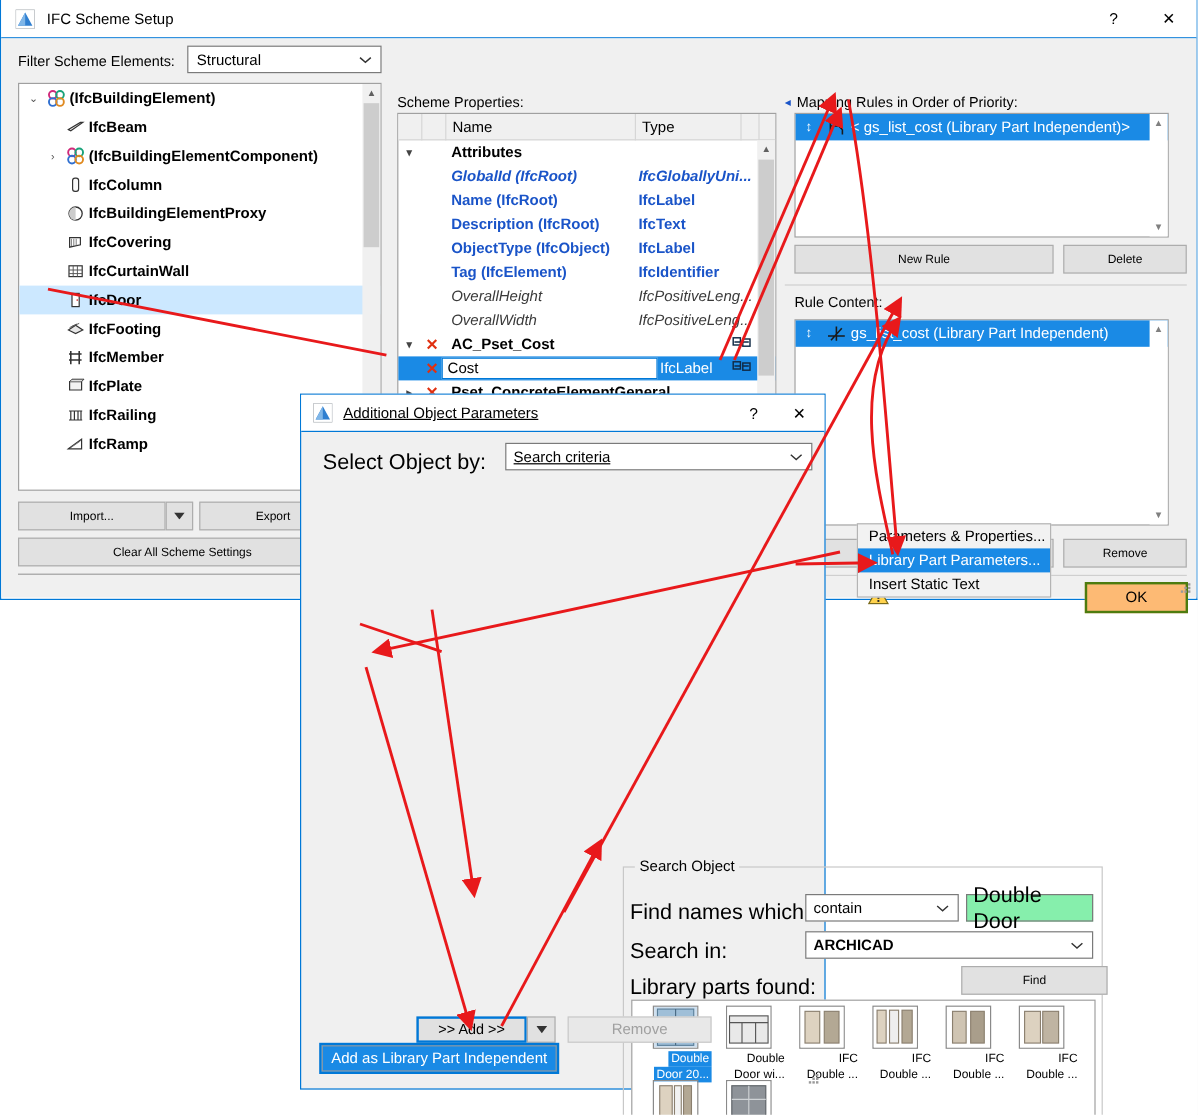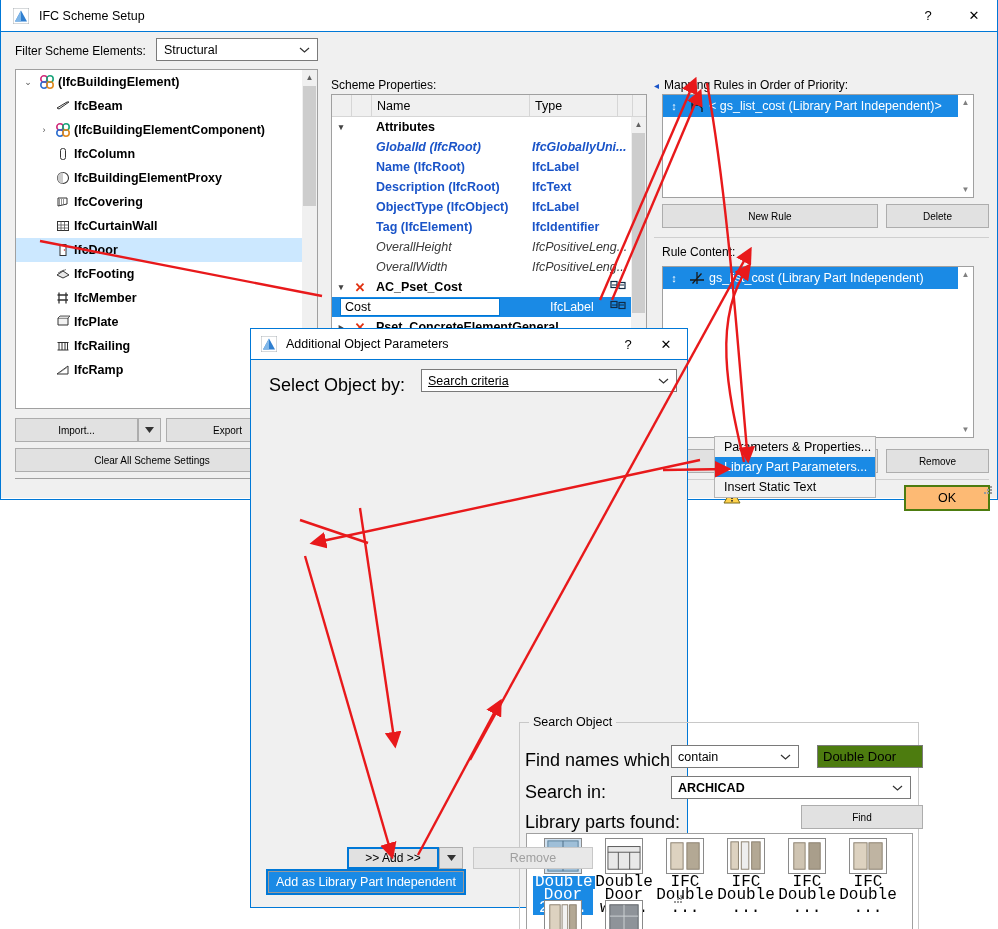--- a/index.html
+++ b/index.html
@@ -110,21 +110,21 @@
     position:absolute; right:0; top:22px; width:15px; height:240px; background:#f0f0f0;
   }
   .sp-scroll .up, .sp-scroll .dn {
     position:absolute; left:0; width:15px; height:15px; display:flex; align-items:center; justify-content:center;
     font-size:8px; color:#606060;
   }
   .sp-scroll .up { top:0; } .sp-scroll .dn { bottom:0; }
   .sp-scroll .thumb { position:absolute; left:1px; top:16px; width:13px; height:180px; background:#cdcdcd; }
 
   .cost-edit {
-    position:absolute; left: 8px; top: 1px; width: 160px; height: 18px;
+    position:absolute; left: 36px; top: 1px; width: 180px; height: 18px;
     background:#fff; border:1px solid #0078d7; color:#000; display:flex; align-items:center; padding-left:4px;
   }
 
   
   .mr-label { position: absolute; left: 653px; top: 46px; display:flex; align-items:center; gap:5px; }
   .mr-box {
     position:absolute; left: 661px; top: 62px; width: 312px; height: 104px;
     background:#fff; border:1px solid #a0a0a0;
   }
   .rule-row {
@@ -170,51 +170,51 @@
   
   .dlg {
     position:absolute; left: 250px; top: 328px; width: 438px; height: 580px;
     background:#f0f0f0; border:1px solid #0078d7; z-index: 30;
   }
   .dlg-title {
     height: 31px; background:#fff; display:flex; align-items:center; position: relative;
     border-bottom: 1px solid #0078d7;
   }
   .dlg-title .app-icon { margin-left:10px; margin-right:9px; }
-  .dlg-title .t { font-size:12.5px; }
+  .dlg-title .t { font-size:12.5px;text-decoration:underline; }
   .dlg-title .wb { position:absolute; top:0; height:30px; width:38px; display:flex; align-items:center; justify-content:center; font-size:13px; }
   .dlg-title .wb.help { right: 40px; }
   .dlg-title .wb.close { right: 2px; }
 
   .d-lbl { position:absolute; font-size:18px; color:#000; }
   .d-combo {
     position:absolute; background:#fff; border:1px solid #7a7a7a; height:23px;
     display:flex; align-items:center; font-size:12.5px;
   }
   .d-combo .v { margin-left:6px; }
   .d-input {
-    position:absolute; background:#4d7c0f; border:1px solid #7a7a7a; height:23px;
-    display:flex; align-items:center; font-size:13px;margin-left:12px;
+    position:absolute; background:#86efac; border:1px solid #7a7a7a; height:23px;
+    display:flex; align-items:center; font-size:18px;
   }
   .d-input .v { margin-left:5px; }
 
   .group-box {
     position:absolute; left: 268px; top: 393px; width: 400px; height: 246px;
     border:1px solid #c8c8c8;
   }
   .group-legend {
     position:absolute; left: 278px; top: 386px; background:#f0f0f0; padding: 0 4px; font-size:12.5px;
   }
 
   .parts-box {
     position:absolute; left: 275px; top: 504px; width: 387px; height: 128px;
     background:#fff; border:1px solid #a0a0a0;
   }
   .part {
-    position:absolute; width: 60px; text-align:center; font-size:16px; line-height: 13px; font-family: Liberation Mono, monospace;
+    position:absolute; width: 60px; text-align:right; font-size:10px; line-height: 13px;
   }
   .part .thumb { width: 38px; height: 36px; margin: 0 auto 2px; border:1px solid #8a8a8a; }
   .part .cap.sel { background:#1a8ae5; color:#fff; display:inline-block; padding:0 2px; }
 
   .add-btn { position:absolute; left: 347px; top: 847px; width: 92px; height:22px;
              background:#e1e1e1; border:2px solid #0078d7; display:flex; align-items:center; justify-content:center; font-size:12px;}
   .add-drop{ position:absolute; left: 439px; top: 847px; width: 24px; height:22px;
              background:#e1e1e1; border:1px solid #adadad; display:flex; align-items:center; justify-content:center;}
   .rem-btn2{ position:absolute; left: 473px; top: 847px; width: 120px; height:22px;
              background:#e8e8e8; border:1px solid #c8c8c8; display:flex; align-items:center; justify-content:center;

